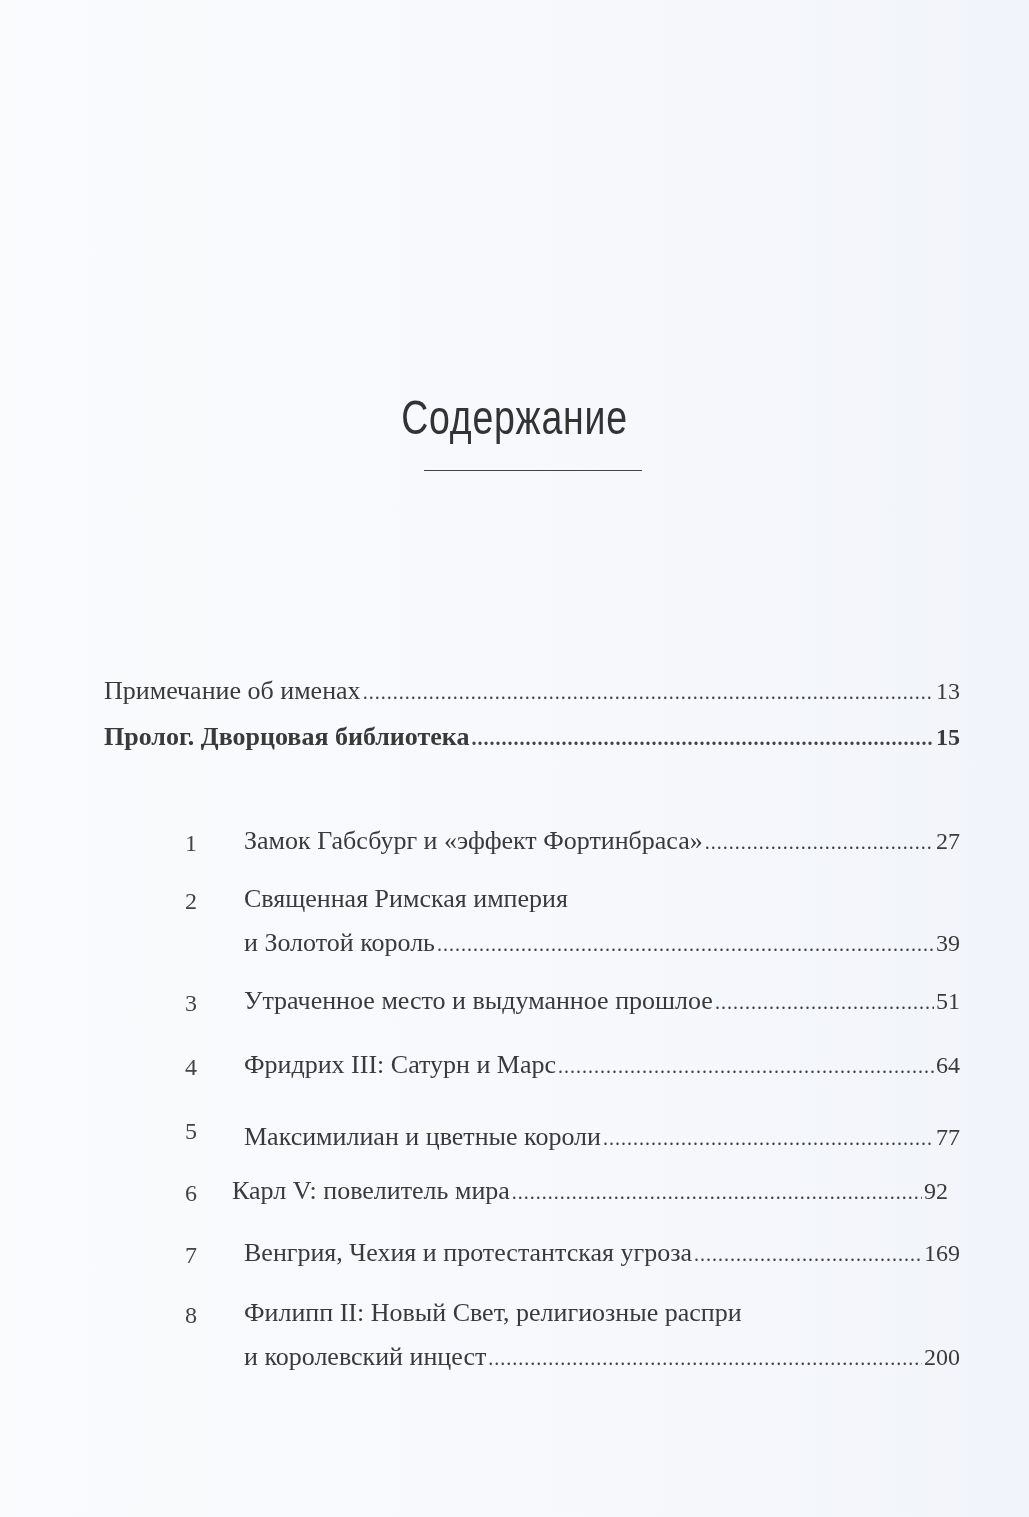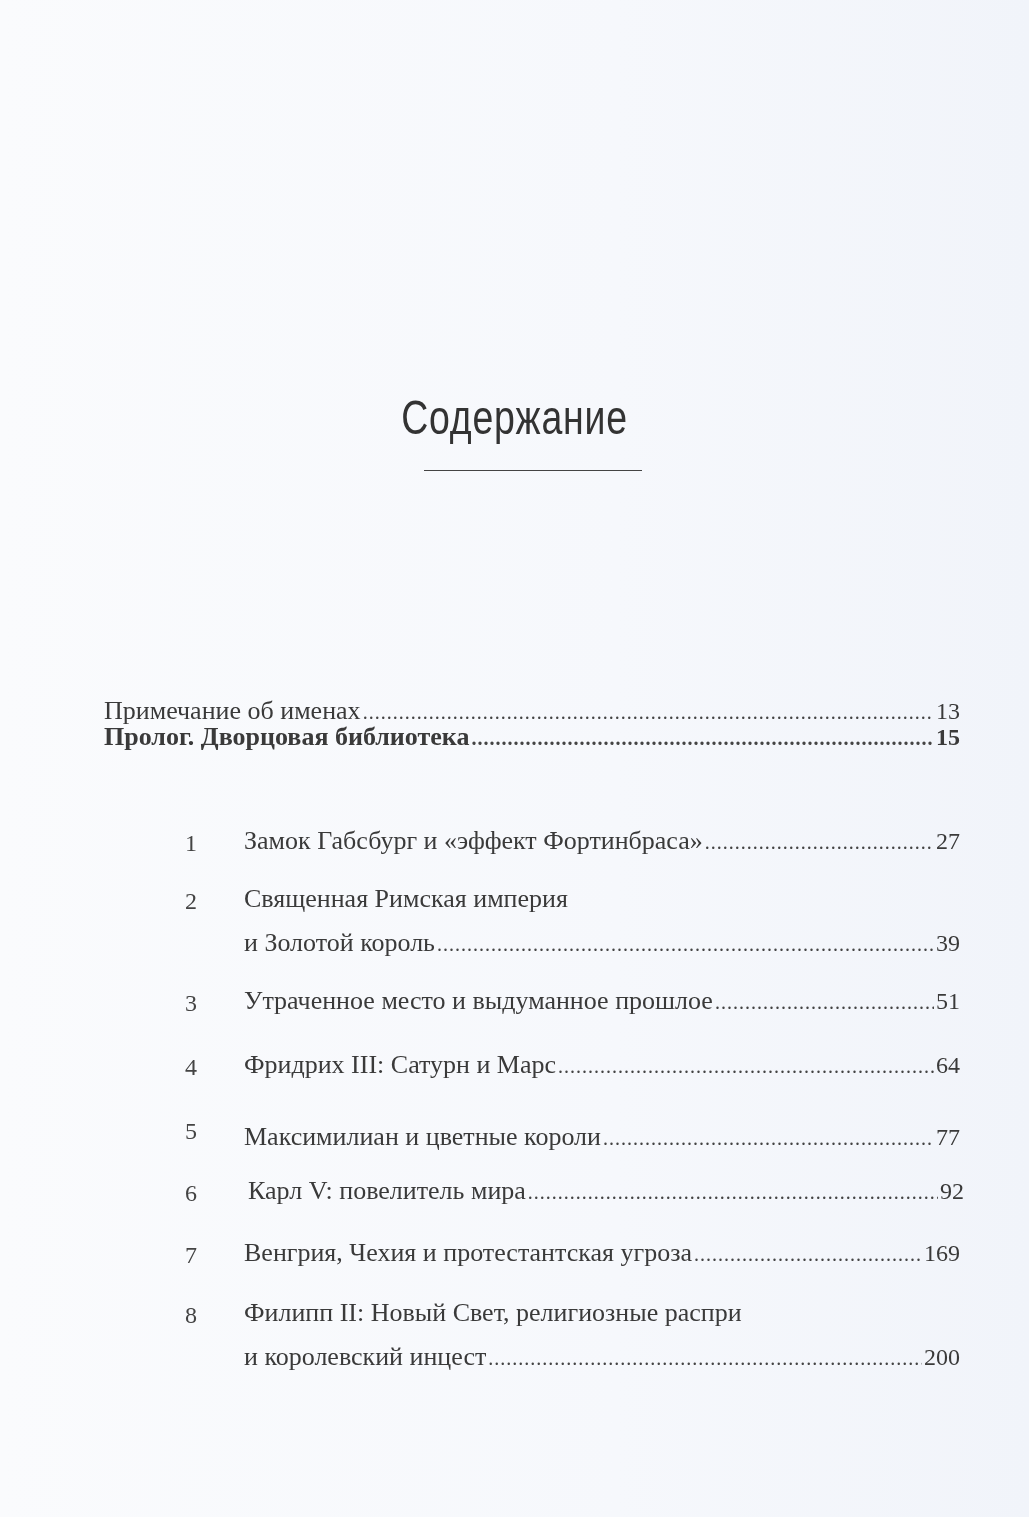--- a/index.html
+++ b/index.html
@@ -44,21 +44,21 @@
     .line2 { position: absolute; font-size: 26px; white-space: nowrap; }
   </style>
 </head>
 <body>
 
 <div class="bleed"></div>
 
 <div class="title">Содержание</div>
 <div class="rule"></div>
 
-<div class="row" style="left:104px; width:856px; top:676px;margin-top:20px;">
+<div class="row" style="left:104px; width:856px; top:676px;">
   <span class="t">Примечание об именах</span>
   <span class="dots"></span>
   <span class="p">13</span>
 </div>
 <div class="row" style="left:104px; width:856px; top:722px;font-weight:bold;">
   <span class="t">Пролог. Дворцовая библиотека</span>
   <span class="dots"></span>
   <span class="p">15</span>
 </div>
 
@@ -92,21 +92,21 @@
 </div>
 
 <div class="num" style="left:176px; top:1118px;">5</div>
 <div class="row" style="left:244px; width:716px; top:1122px;">
   <span class="t">Максимилиан и цветные короли</span>
   <span class="dots"></span>
   <span class="p">77</span>
 </div>
 
 <div class="num" style="left:176px; top:1180px;">6</div>
-<div class="row" style="left:248px; width:716px; top:1176px;">
+<div class="row" style="left:232px; width:716px; top:1176px;">
   <span class="t">Карл V: повелитель мира</span>
   <span class="dots"></span>
   <span class="p">92</span>
 </div>
 
 <div class="num" style="left:176px; top:1242px;">7</div>
 <div class="row" style="left:244px; width:716px; top:1238px;">
   <span class="t">Венгрия, Чехия и протестантская угроза</span>
   <span class="dots"></span>
   <span class="p">169</span>

